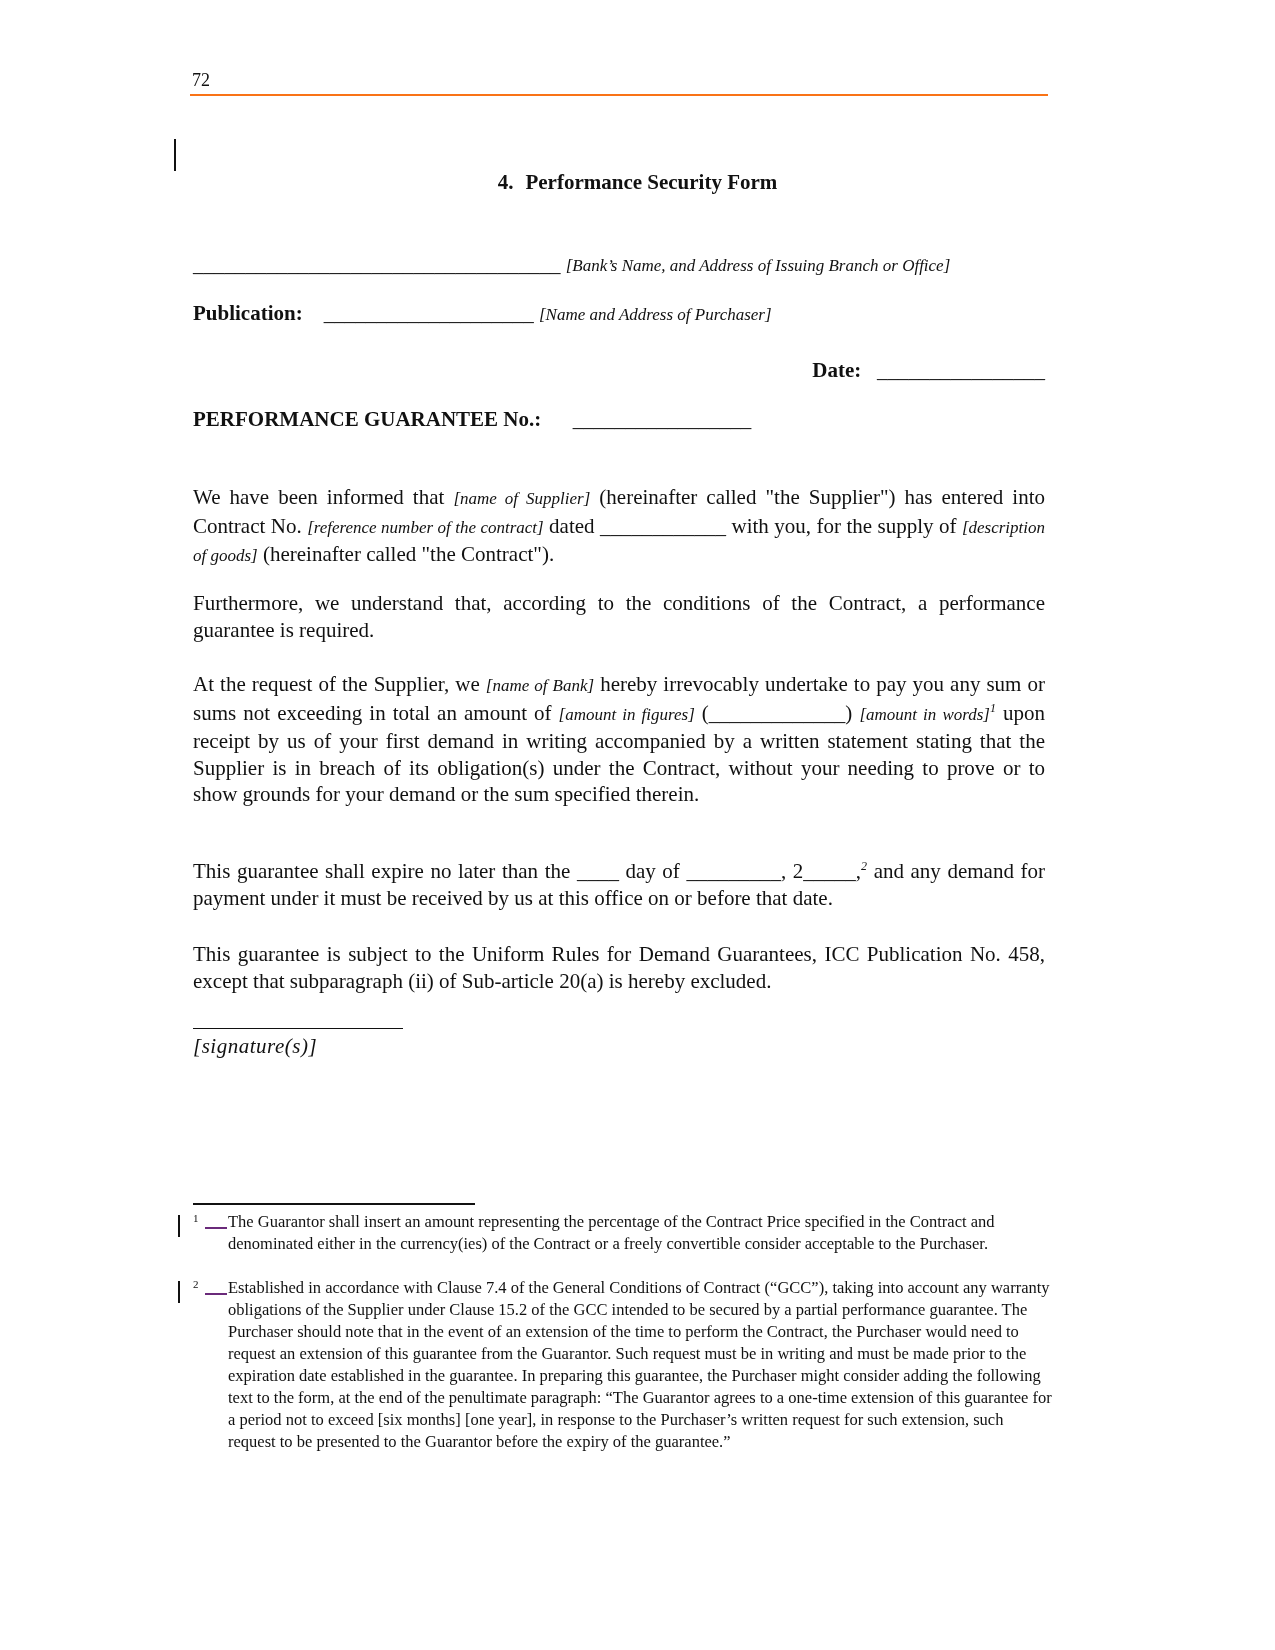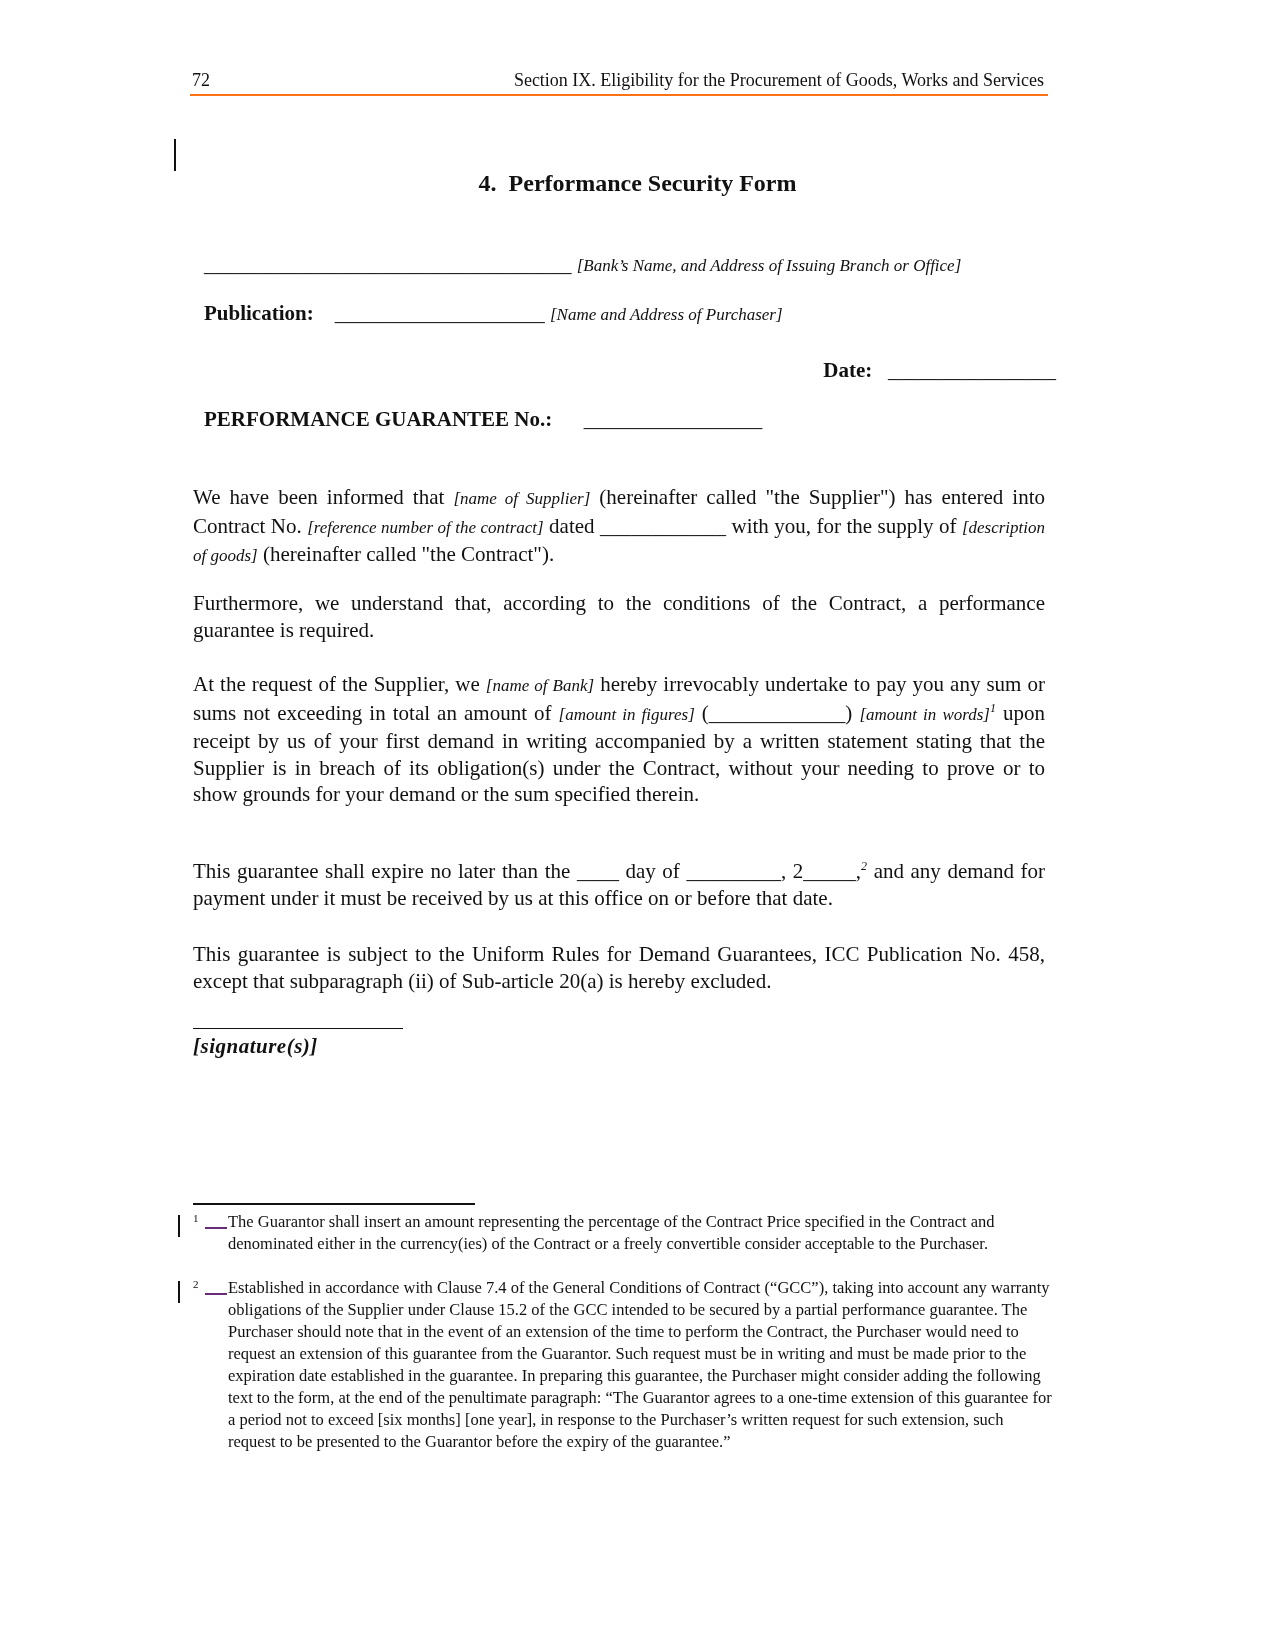--- a/index.html
+++ b/index.html
@@ -3,42 +3,41 @@
 <meta charset="utf-8">
 <style>
   html, body { margin: 0; padding: 0; background: #ffffff; }
   body { width: 1275px; height: 1650px; position: relative; overflow: hidden;
          font-family: "Liberation Serif", "DejaVu Serif", serif; color: #111; }
   .abs { position: absolute; }
   .header { left: 190px; top: 68px; width: 858px; height: 26px; border-bottom: 2px solid #f97316; }
   .header .pg { position: absolute; left: 2px; top: 2px; font-size: 18px; }
   .header .sec { position: absolute; right: 4px; top: 2px; font-size: 18px; }
   .changebar { width: 2px; background: #111; }
-  .title { left: 0; width: 1275px; top: 170px; text-align: center; font-weight: bold; font-size: 24px; }
+  .title { left: 0; width: 1275px; top: 170px; text-align: center; font-weight: bold; font-size: 21px; }
   .title span { margin-left: 36px; }
-  .line { left: 193px; width: 852px; font-size: 21px; margin-left: 11px; }
+  .line { left: 193px; width: 852px; font-size: 21px; }
   .ph { font-style: italic; font-size: 17px; }
   .bold { font-weight: bold; }
   .para { left: 193px; width: 852px; font-size: 21px; line-height: 26.5px; text-align: justify; margin-top: 21px; }
   .para p { margin: 0; }
   sup { font-size: 12px; line-height: 0; font-style: italic; }
   .sig-line { left: 193px; top: 1028px; width: 210px; border-bottom: 1.5px solid #111; }
-  .sig { left: 193px; top: 1034px; font-style: italic; font-size: 21px; letter-spacing: 0.5px; font-weight: bold; }
+  .sig { left: 193px; top: 1034px; font-style: italic; font-size: 21px; letter-spacing: 0.5px; }
   .fn-rule { left: 193px; top: 1203px; width: 282px; border-bottom: 2px solid #111; }
   .fn { left: 193px; width: 860px; font-size: 16.5px; line-height: 22px; }
   .fn .num { position: absolute; left: 0; top: -4px; font-size: 11px; }
   .fn .mark { position: absolute; left: 12px; top: 16px; width: 22px; border-bottom: 2px solid #6a2a7a; }
   .fn .txt { margin-left: 35px; }
 </style>
 </head>
 <body>
 
 <div class="abs header">
   <span class="pg">72</span>
-  <span class="sec">Section IX. Eligibility for the Procurement of Goods, Works and Services</span>
 </div>
 
 <div class="abs changebar" style="left:174px; top:139px; height:32px;"></div>
 
 <div class="abs title">
   <span style="margin-left:0">4.</span><span style="margin-left:12px">Performance Security Form</span>
 </div>
 
 <div class="abs line" style="top:252px;">
   <span>___________________________________</span>

